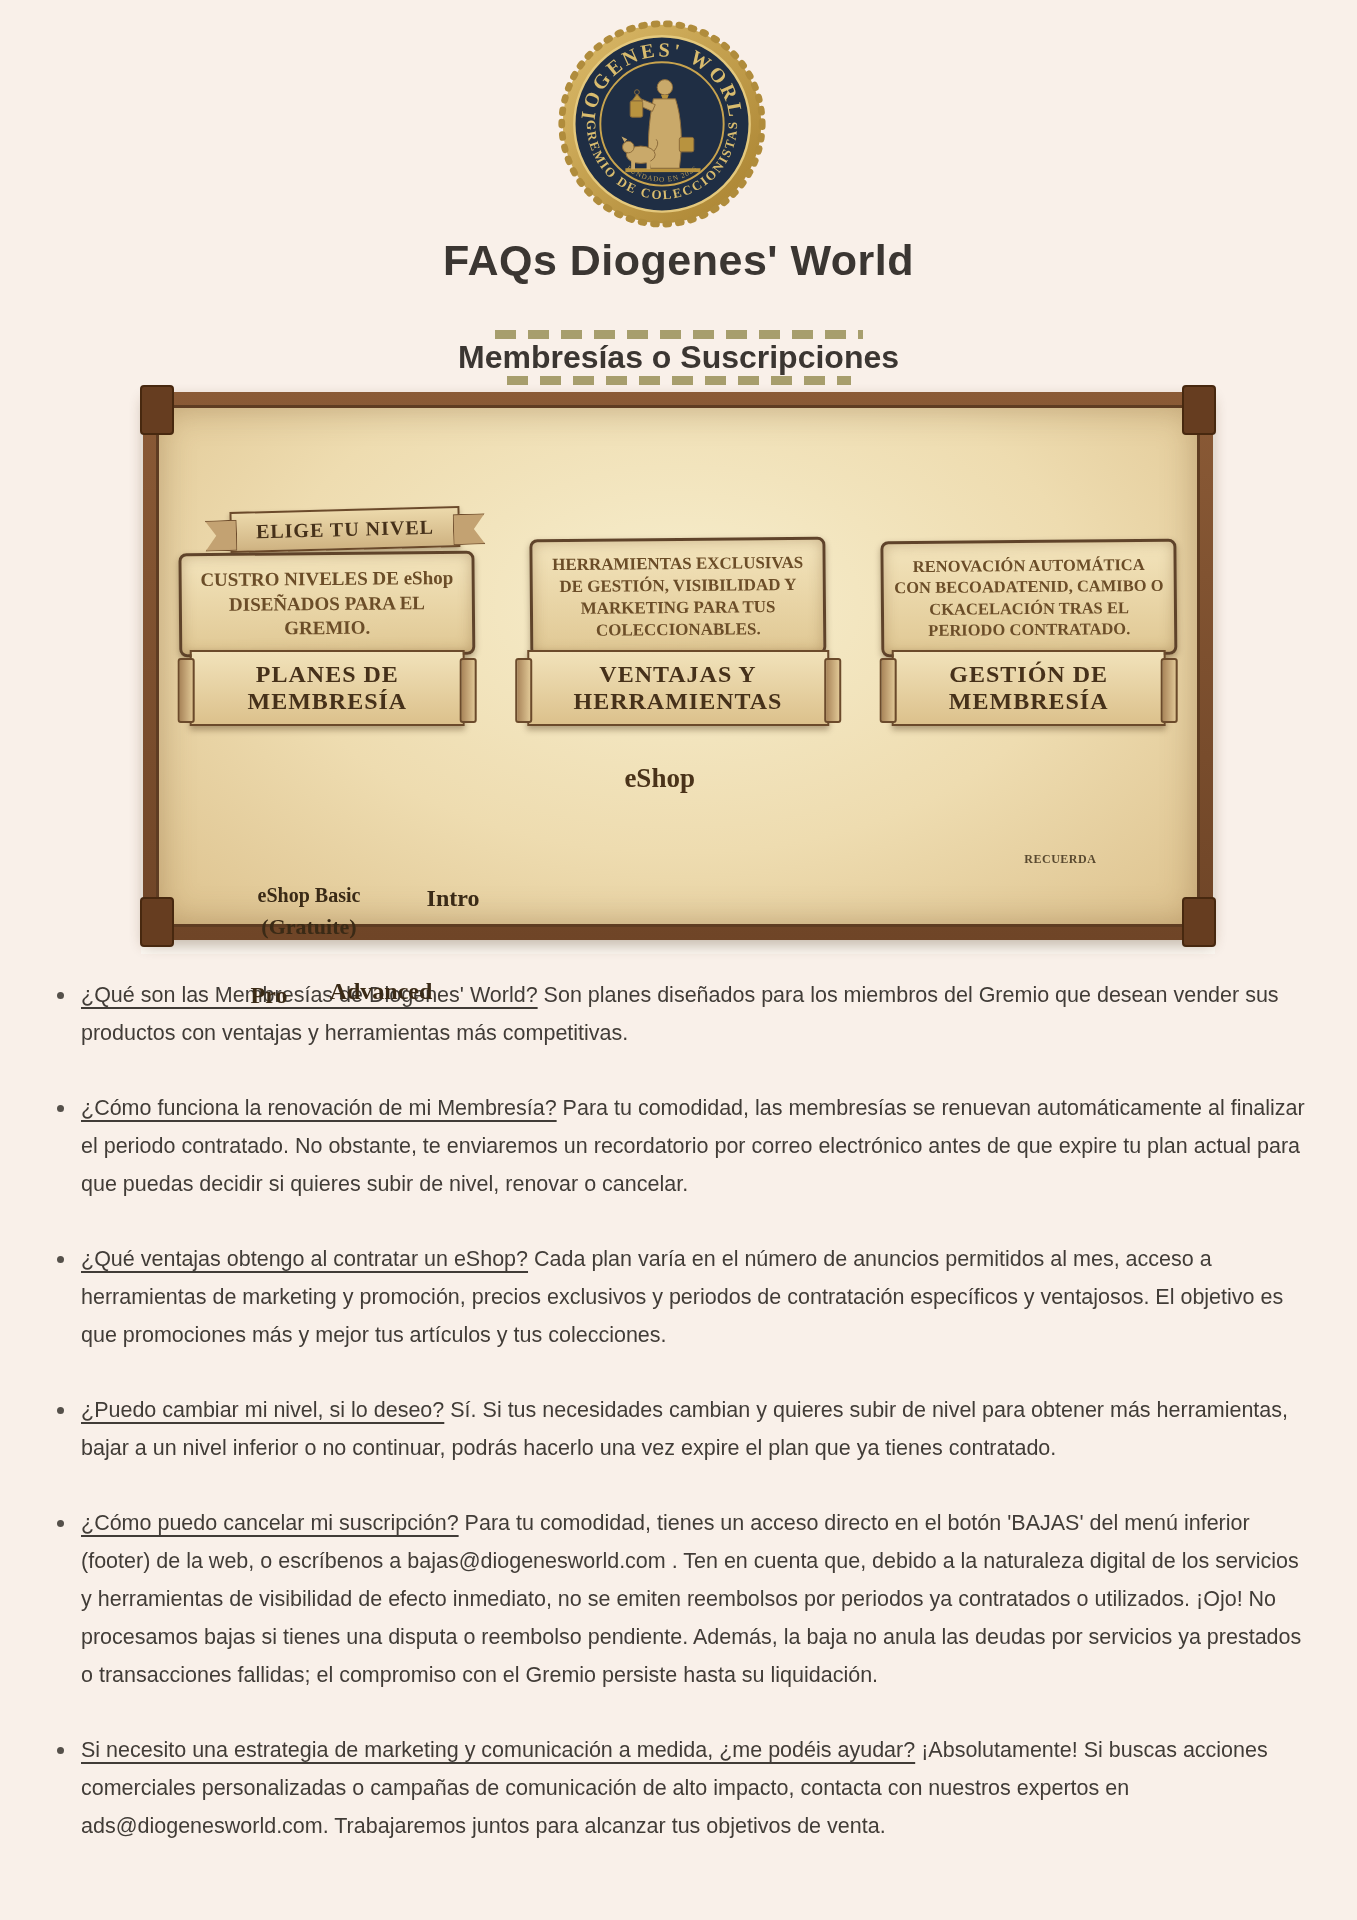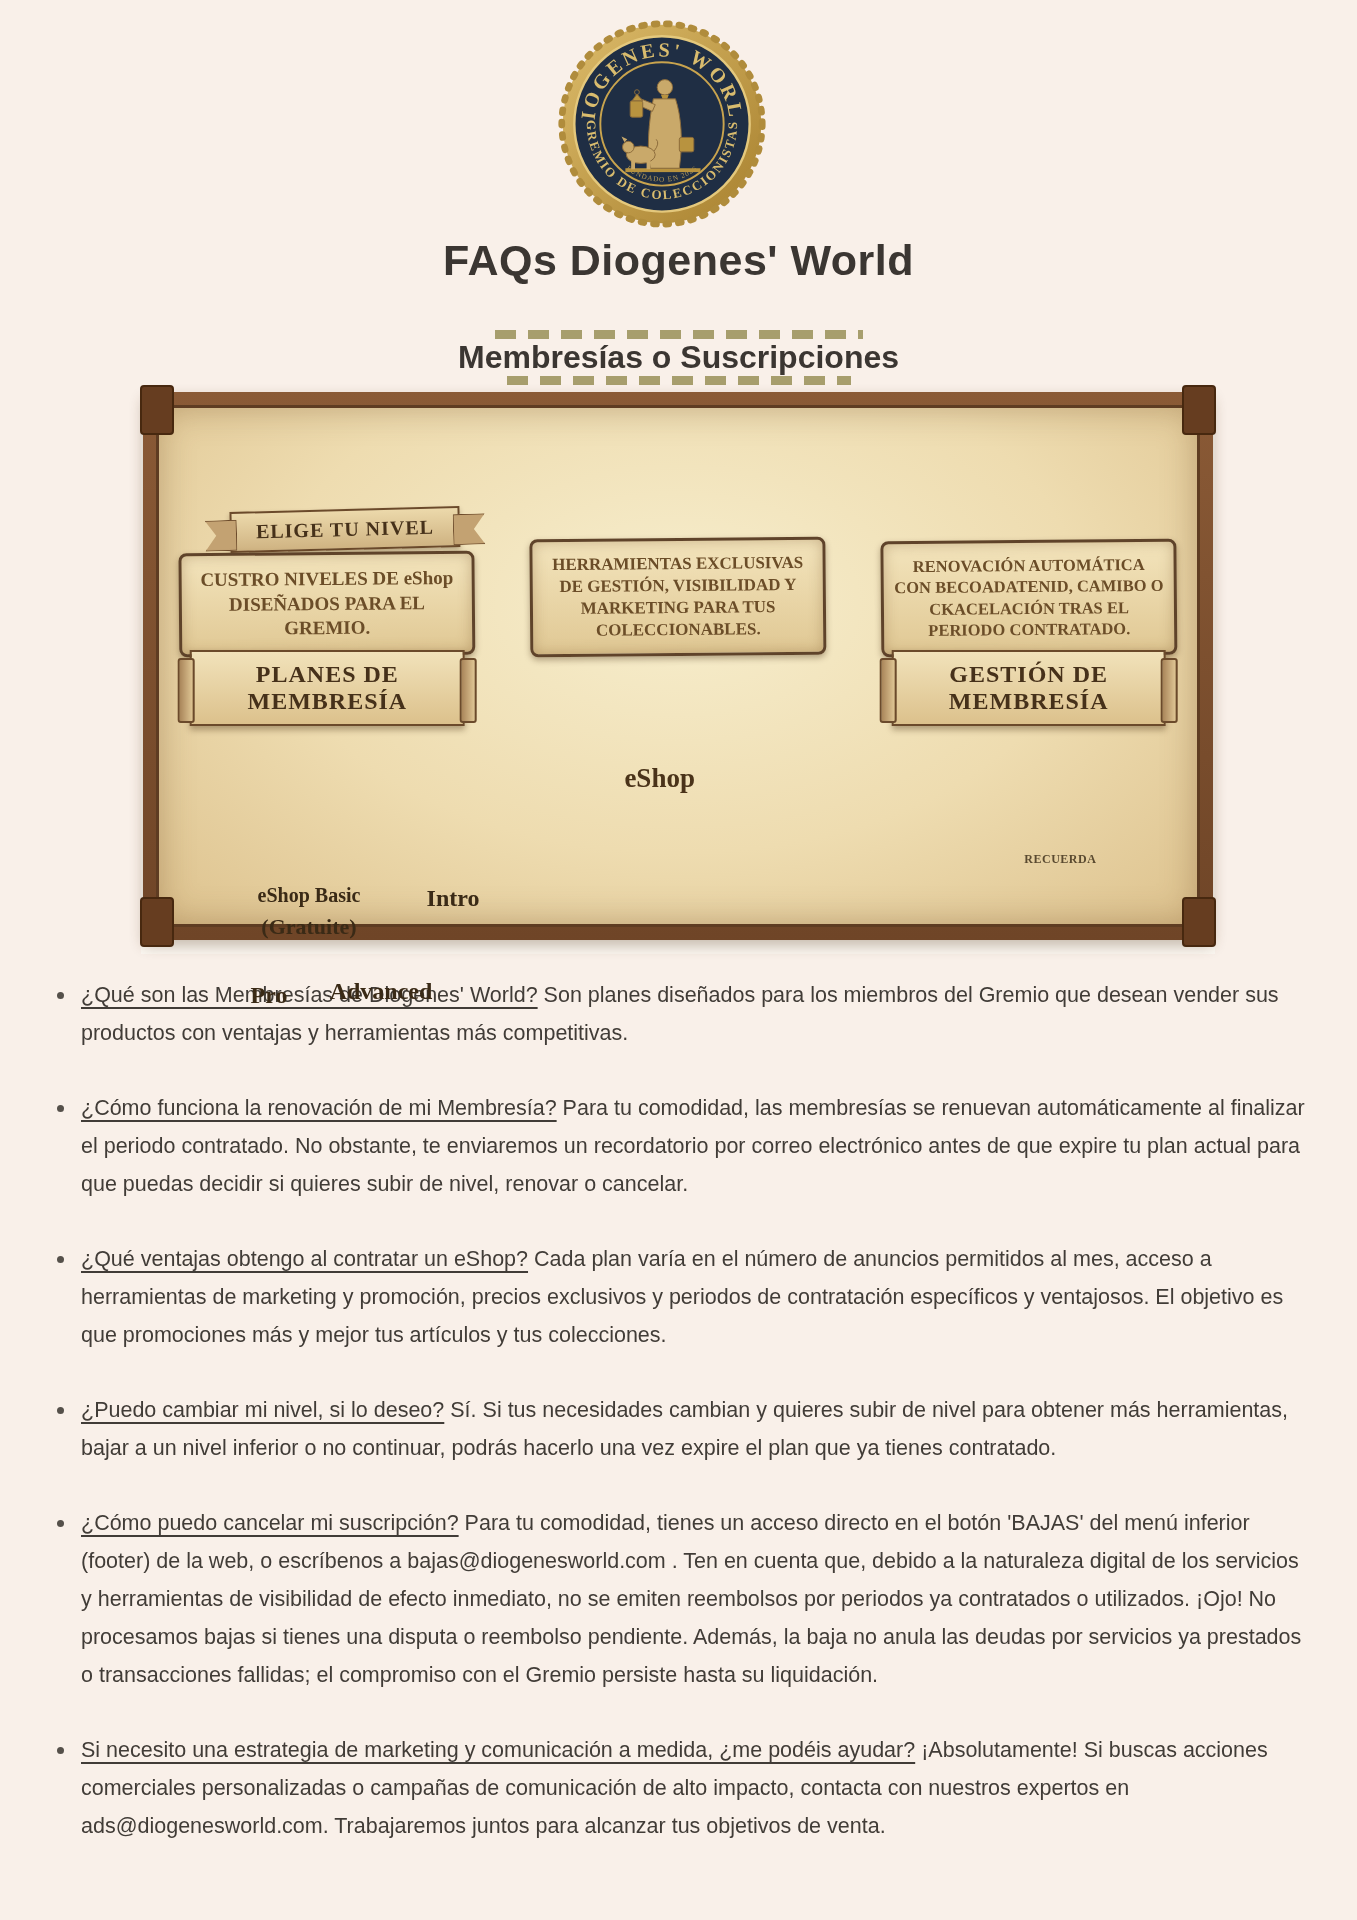--- a/index.html
+++ b/index.html
@@ -212,20 +212,24 @@
         <div class="ill-label" style="left:239px;top:219px;width:110px;font-size:24px;">Intro</div>
         <div class="ill-label" style="left:60px;top:316px;width:100px;font-size:24px;">Pro</div>
         <div class="ill-label" style="left:142px;top:312px;width:160px;font-size:24px;">Advanced</div>
         <div class="ribbon">ELIGE TU NIVEL</div>
         <div class="plaque p1">CUSTRO NIVELES DE eShop DISEÑADOS PARA EL GREMIO.</div>
       </div>
 
       <div class="divider"></div>
 
       <div class="panel">
+        <div class="banner wide">
+          <div>VENTAJAS Y</div>
+          <div>HERRAMIENTAS</div>
+        </div>
         <svg viewBox="0 0 338 526">
           <g>
             <rect x="74" y="128" width="9" height="182" fill="#7a4e2d" stroke="#5e3c22" stroke-width="1.5"></rect>
             <rect x="217" y="128" width="9" height="182" fill="#7a4e2d" stroke="#5e3c22" stroke-width="1.5"></rect>
             <path d="M78,108 Q150,56 222,108 L222,134 L78,134 Z" fill="#ecd9ab" stroke="#6b4a2b" stroke-width="3"></path>
             <rect x="70" y="131" width="160" height="7" fill="#8a5a36" stroke="#5e3c22" stroke-width="1"></rect>
 
             <polygon points="66,138 90,138 80,178 52,178" fill="#b35746" stroke="#8a5a44" stroke-width="1"></polygon>
             <polygon points="90,138 114,138 108,178 80,178" fill="#f3ece0" stroke="#8a5a44" stroke-width="1"></polygon>
             <polygon points="114,138 138,138 136,178 108,178" fill="#b35746" stroke="#8a5a44" stroke-width="1"></polygon>

